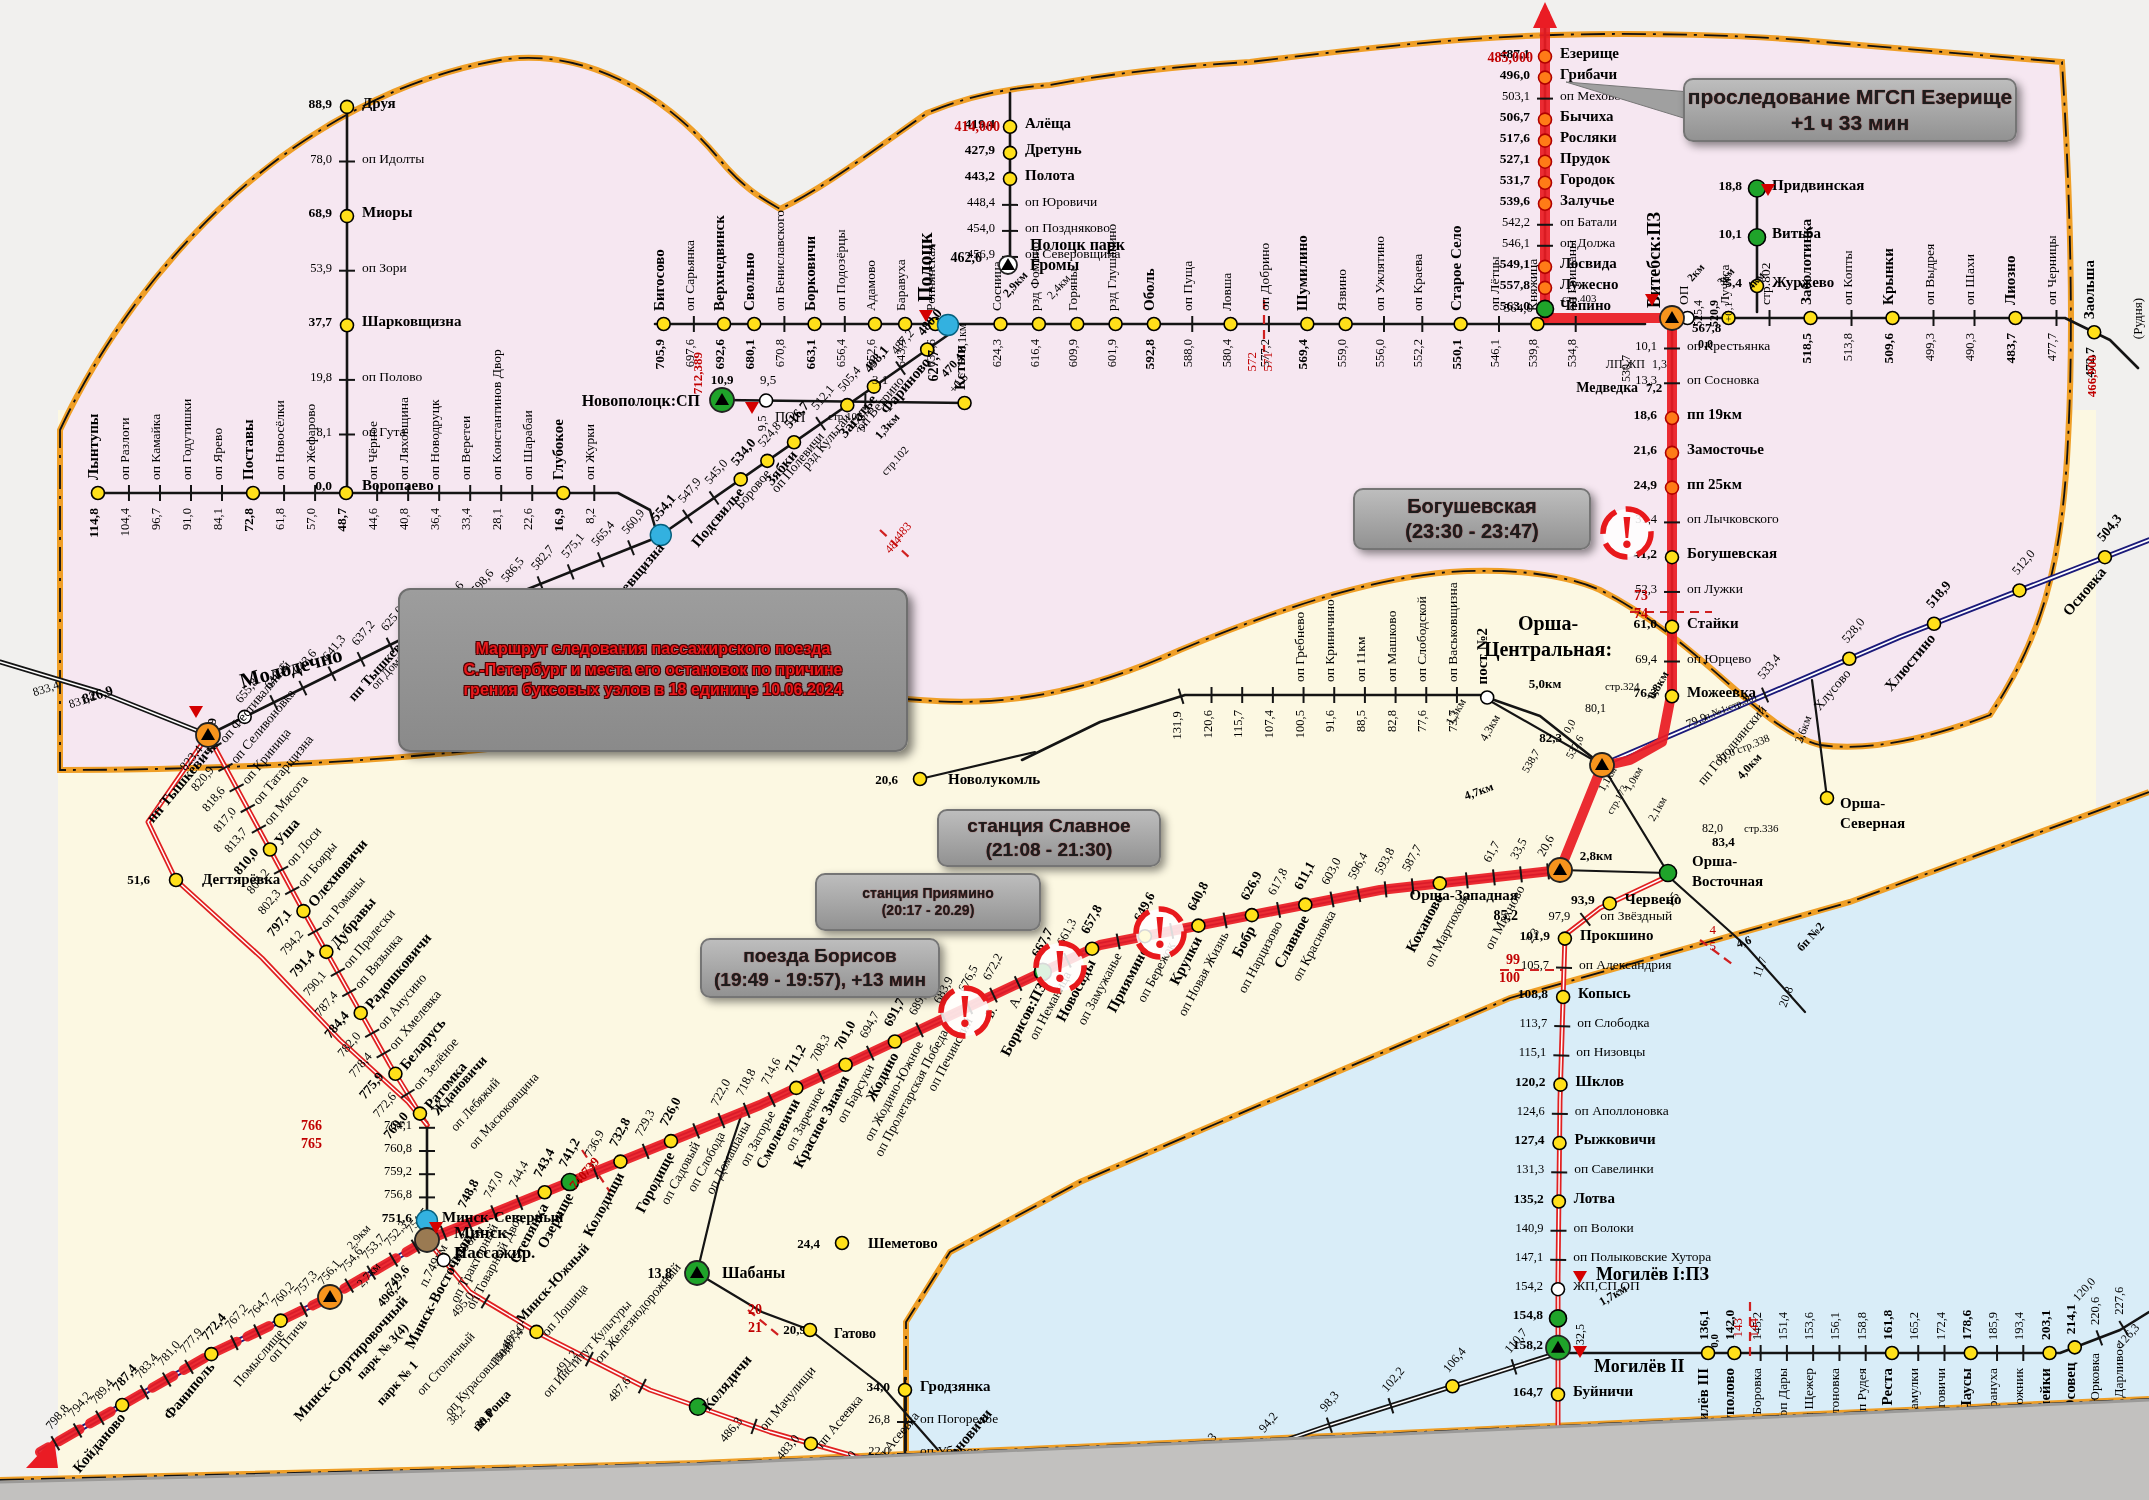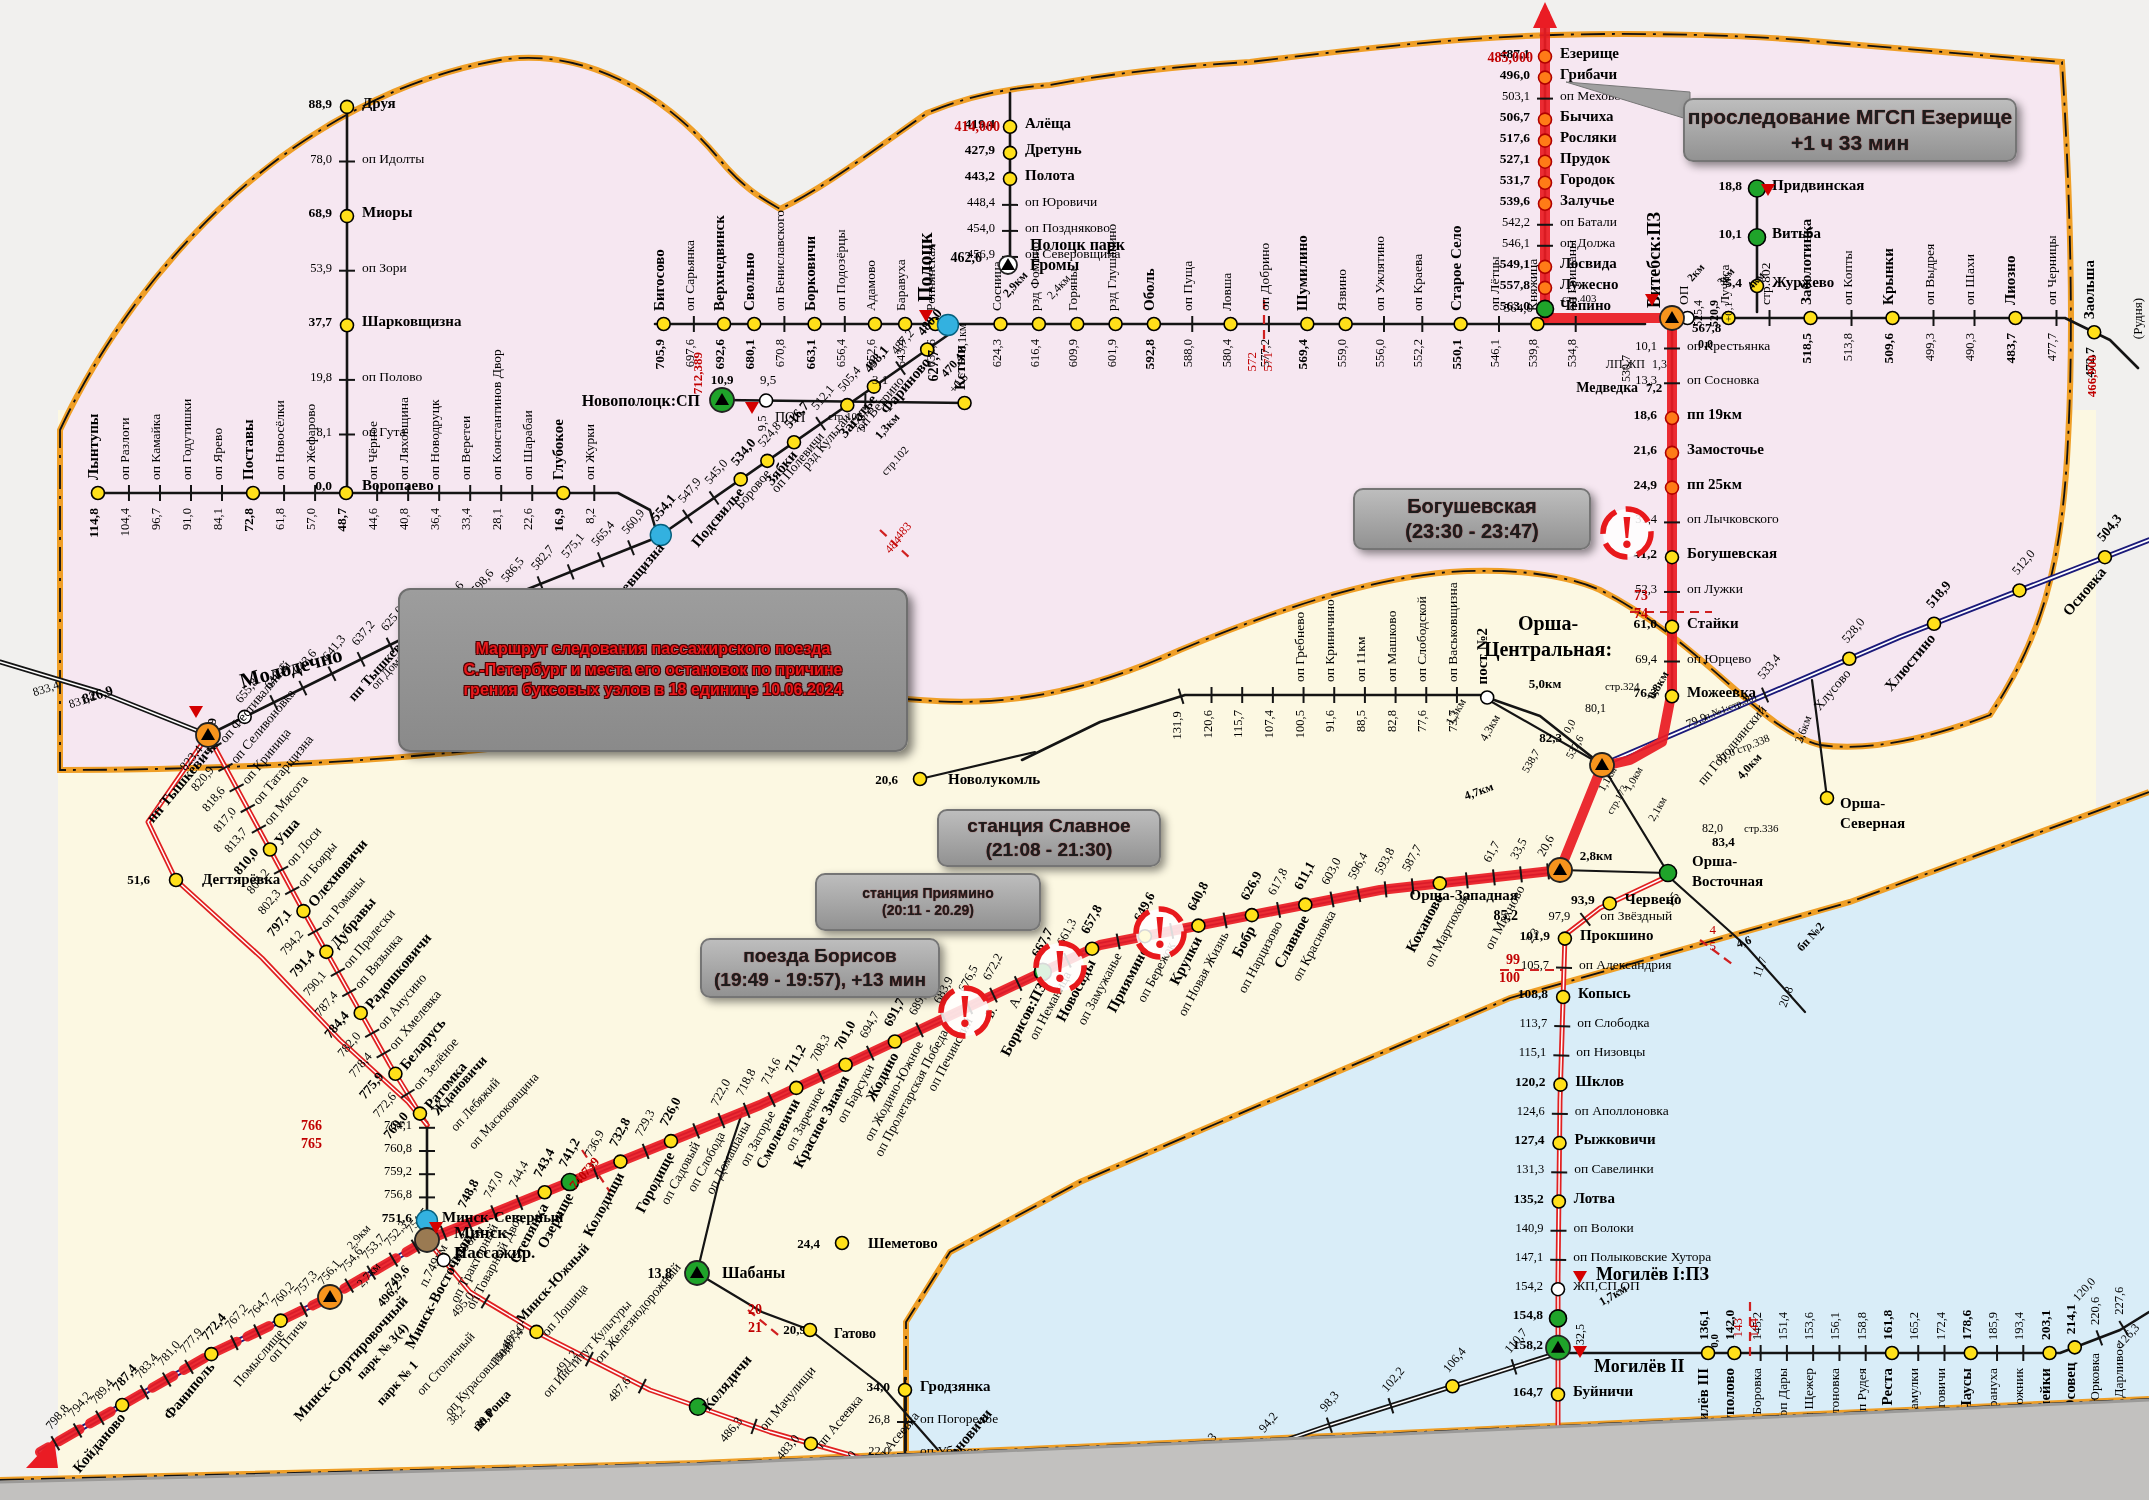--- a/index.html
+++ b/index.html
@@ -10,21 +10,21 @@
     font-family:"Liberation Sans","DejaVu Sans",sans-serif;font-weight:bold;color:#1d1d1d;
     text-shadow:0 0 1px #7a0000;display:flex;flex-direction:column;justify-content:center;
     line-height:1.25;z-index:5;}
   .callout .l1,.callout .l2{display:block;}
   #title-box{position:absolute;left:398px;top:552px;width:506px;height:160px;
     background:linear-gradient(#9d9d9d,#8a8a8a);border:2px solid #6f6f6f;border-radius:12px;
     box-shadow:5px 5px 10px rgba(0,0,0,.5);display:flex;flex-direction:column;justify-content:center;
     text-align:center;font-family:"Liberation Sans","DejaVu Sans",sans-serif;font-weight:bold;
     font-size:16px;line-height:1.3;color:#e8191c;z-index:6;
     text-shadow:1px 1px 0 #4a0000,-1px -1px 0 #4a0000,1px -1px 0 #4a0000,-1px 1px 0 #4a0000;margin-top:36px;}
-  #co-ezer{left:1683px;top:78px;width:330px;height:60px;font-size:21px;margin-top:20px;}
+  #co-ezer{left:1683px;top:78px;width:330px;height:60px;font-size:21px;}
   #co-bog{left:1353px;top:488px;width:234px;height:58px;font-size:20px;}
   #co-slav{left:937px;top:809px;width:220px;height:54px;font-size:19px;}
   #co-pri{left:815px;top:873px;width:222px;height:54px;font-size:14px;}
   #co-bor{left:700px;top:938px;width:236px;height:56px;font-size:19px;}
 </style>
 </head>
 <body>
 
 <div id="stage">
   <svg id="map-svg" width="2149" height="1500" viewBox="0 0 2149 1500">
@@ -1696,19 +1696,19 @@
   <div class="callout" id="co-bog">
     <span class="l1">Богушевская</span>
     <span class="l2">(23:30 - 23:47)</span>
   </div>
   <div class="callout" id="co-slav">
     <span class="l1">станция Славное</span>
     <span class="l2">(21:08 - 21:30)</span>
   </div>
   <div class="callout" id="co-pri">
     <span class="l1">станция Приямино</span>
-    <span class="l2">(20:11 - 20.29)</span>
+    <span class="l2">(20:17 - 20.29)</span>
   </div>
   <div class="callout" id="co-bor">
     <span class="l1">поезда Борисов</span>
     <span class="l2">(19:49 - 19:57), +13 мин</span>
   </div>
 </div>
 
 </body></html>

